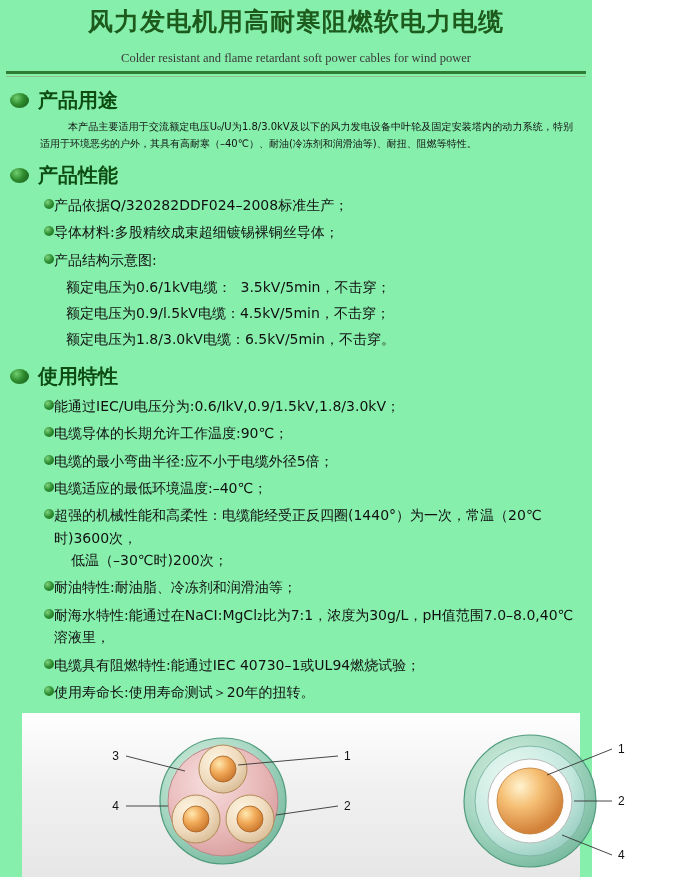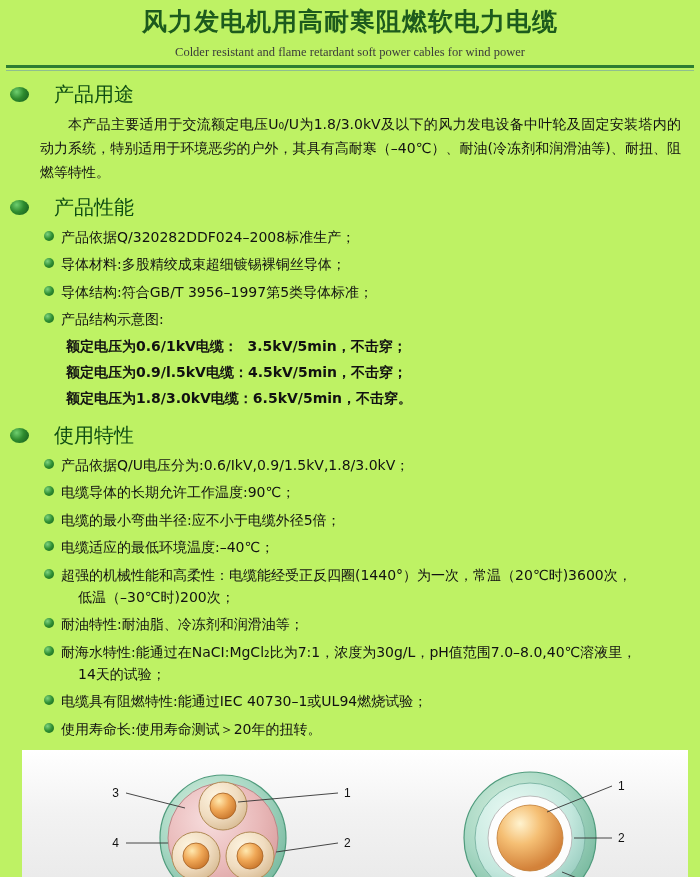--- a/index.html
+++ b/index.html
@@ -10,42 +10,42 @@
     width: 700px;
     height: 877px;
     background: #ffffff;
     font-family: "Liberation Sans", sans-serif;
     color: #111;
     position: relative;
     overflow: hidden;
   }
   .page {
     position: relative;
-    width: 700px;
+    width: 592px;
     height: 877px;
-    background: #bef264;
+    background: #86efac;
   }
   
   .header {
     text-align: center;
     padding-top: 6px;
   }
   .title-cn {
     font-size: 25px;
     font-weight: bold;
     color: #1d5b1d;
     letter-spacing: 1px;
     line-height: 1.3;
     font-family: "DejaVu Sans", "Liberation Sans", sans-serif;
   }
   .title-en {
     font-size: 12.5px;
     color: #3a3a3a;
     font-family: "Liberation Serif", "DejaVu Serif", serif;
-    margin-top: 6px;
+    margin-top: 12px;
     margin-bottom: 5px;
   }
   .rule {
     height: 3px;
     background: #2e7d32;
     margin: 0 6px 0 6px;
   }
   .rule2 {
     height: 1px;
     background: #8fbf8f;
@@ -65,66 +65,64 @@
   }
   .bullet-big {
     width: 19px;
     height: 15px;
     border-radius: 50%;
     background: radial-gradient(circle at 35% 32%, #6fcf6f 0%, #2e8b2e 45%, #14571a 100%);
     flex: none;
   }
   .sec-title {
     font-size: 20px;
-    font-weight: normal;
+    font-weight: bold;
     color: #0e4d12;
     font-family: "DejaVu Sans", "Liberation Sans", sans-serif;
-    margin-left: 16px;
   }
 
   
   .para {
-    font-size: 14px;
+    font-size: 10px;
     line-height: 1.72;
     color: #111;
     text-align: justify;
     margin: 4px 19px 0 30px;
     text-indent: 28px;
     font-family: "DejaVu Sans", "Liberation Sans", sans-serif;
   }
 
   
   .list {
     margin: 3px 10px 0 34px;
   }
   .li {
     display: flex;
     align-items: flex-start;
-    gap: 7px;
     margin-top: 5px;
     font-size: 14px;
     line-height: 1.6;
     font-family: "DejaVu Sans", "Liberation Sans", sans-serif;
   }
   .bullet-sm {
     width: 10px;
     height: 10px;
     border-radius: 50%;
     background: radial-gradient(circle at 35% 32%, #7fd47f 0%, #2f8f33 50%, #15611b 100%);
     margin-top: 5px;
     flex: none;
   }
   .li-text { flex: 1; }
   .sub {
     margin: 4px 0 0 22px;
     font-size: 14px;
     line-height: 1.85;
     font-family: "DejaVu Sans", "Liberation Sans", sans-serif;
   }
-  .sub div { white-space: pre; font-weight: bold; }
+  .sub div { white-space: pre; }
   .indent2 { margin-left: 17px; display: block; }
 
   
   .diagram {
     position: relative;
     margin: 8px 12px 0 12px;
     height: 185px;
     background: linear-gradient(to bottom, #ffffff 0%, #f2f2f2 35%, #e4e4e4 100%);
   }
   .dgm-svg { position: absolute; left: 0; top: 0; }
@@ -158,43 +156,39 @@
       <div class="li">
         <span class="bullet-sm"></span>
         <span class="li-text">产品依据Q/320282DDF024–2008标准生产；</span>
       </div>
       <div class="li">
         <span class="bullet-sm"></span>
         <span class="li-text">导体材料:多股精绞成束超细镀锡裸铜丝导体；</span>
       </div>
       <div class="li">
         <span class="bullet-sm"></span>
-        <span class="li-text">导体结构:符合GB/T 3956–1997第5类导体标准；</span>
-      </div>
-      <div class="li">
-        <span class="bullet-sm"></span>
         <span class="li-text">产品结构示意图:</span>
       </div>
       <div class="sub">
         <div>额定电压为0.6/1kV电缆：  3.5kV/5min，不击穿；</div>
         <div>额定电压为0.9/l.5kV电缆：4.5kV/5min，不击穿；</div>
         <div>额定电压为1.8/3.0kV电缆：6.5kV/5min，不击穿。</div>
       </div>
     </div>
   </div>
 
   <div class="section">
     <div class="sec-head">
       <span class="bullet-big"></span>
       <span class="sec-title">使用特性</span>
     </div>
     <div class="list">
       <div class="li">
         <span class="bullet-sm"></span>
-        <span class="li-text">产品依据Q/U电压分为:0.6/IkV,0.9/1.5kV,1.8/3.0kV；</span>
+        <span class="li-text">能通过IEC/U电压分为:0.6/IkV,0.9/1.5kV,1.8/3.0kV；</span>
       </div>
       <div class="li">
         <span class="bullet-sm"></span>
         <span class="li-text">电缆导体的长期允许工作温度:90℃；</span>
       </div>
       <div class="li">
         <span class="bullet-sm"></span>
         <span class="li-text">电缆的最小弯曲半径:应不小于电缆外径5倍；</span>
       </div>
       <div class="li">
@@ -209,21 +203,20 @@
         </span>
       </div>
       <div class="li">
         <span class="bullet-sm"></span>
         <span class="li-text">耐油特性:耐油脂、冷冻剂和润滑油等；</span>
       </div>
       <div class="li">
         <span class="bullet-sm"></span>
         <span class="li-text">
           <span>耐海水特性:能通过在NaCI:MgCl₂比为7:1，浓度为30g/L，pH值范围7.0–8.0,40℃溶液里，</span>
-          <span class="indent2">14天的试验；</span>
         </span>
       </div>
       <div class="li">
         <span class="bullet-sm"></span>
         <span class="li-text">电缆具有阻燃特性:能通过IEC 40730–1或UL94燃烧试验；</span>
       </div>
       <div class="li">
         <span class="bullet-sm"></span>
         <span class="li-text">使用寿命长:使用寿命测试＞20年的扭转。</span>
       </div>

